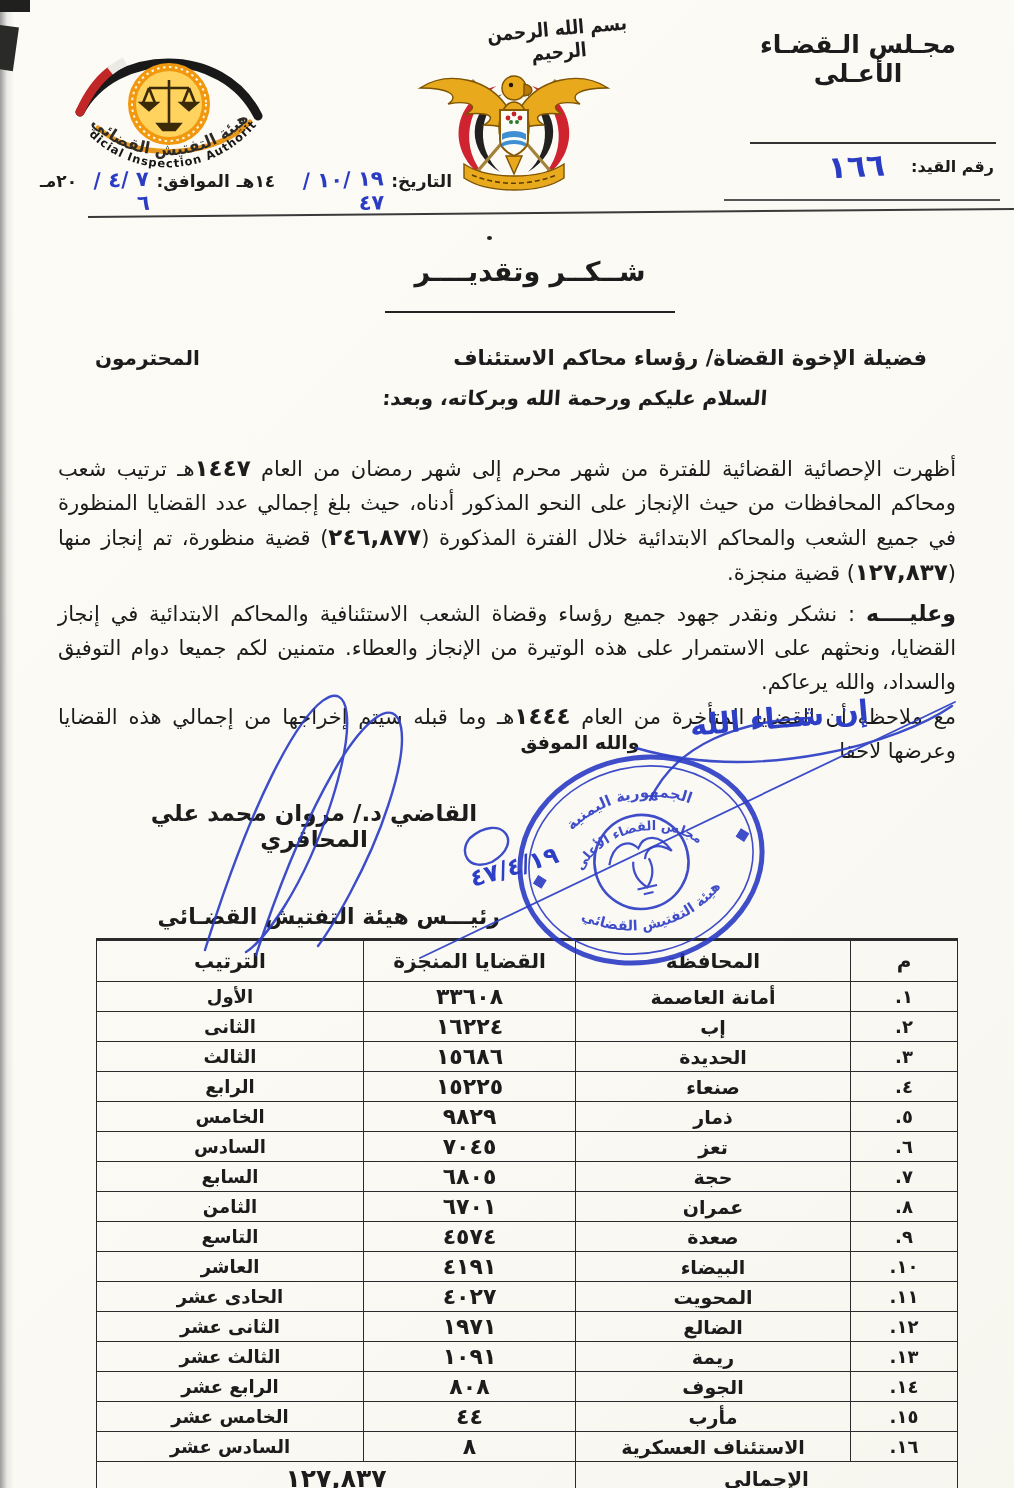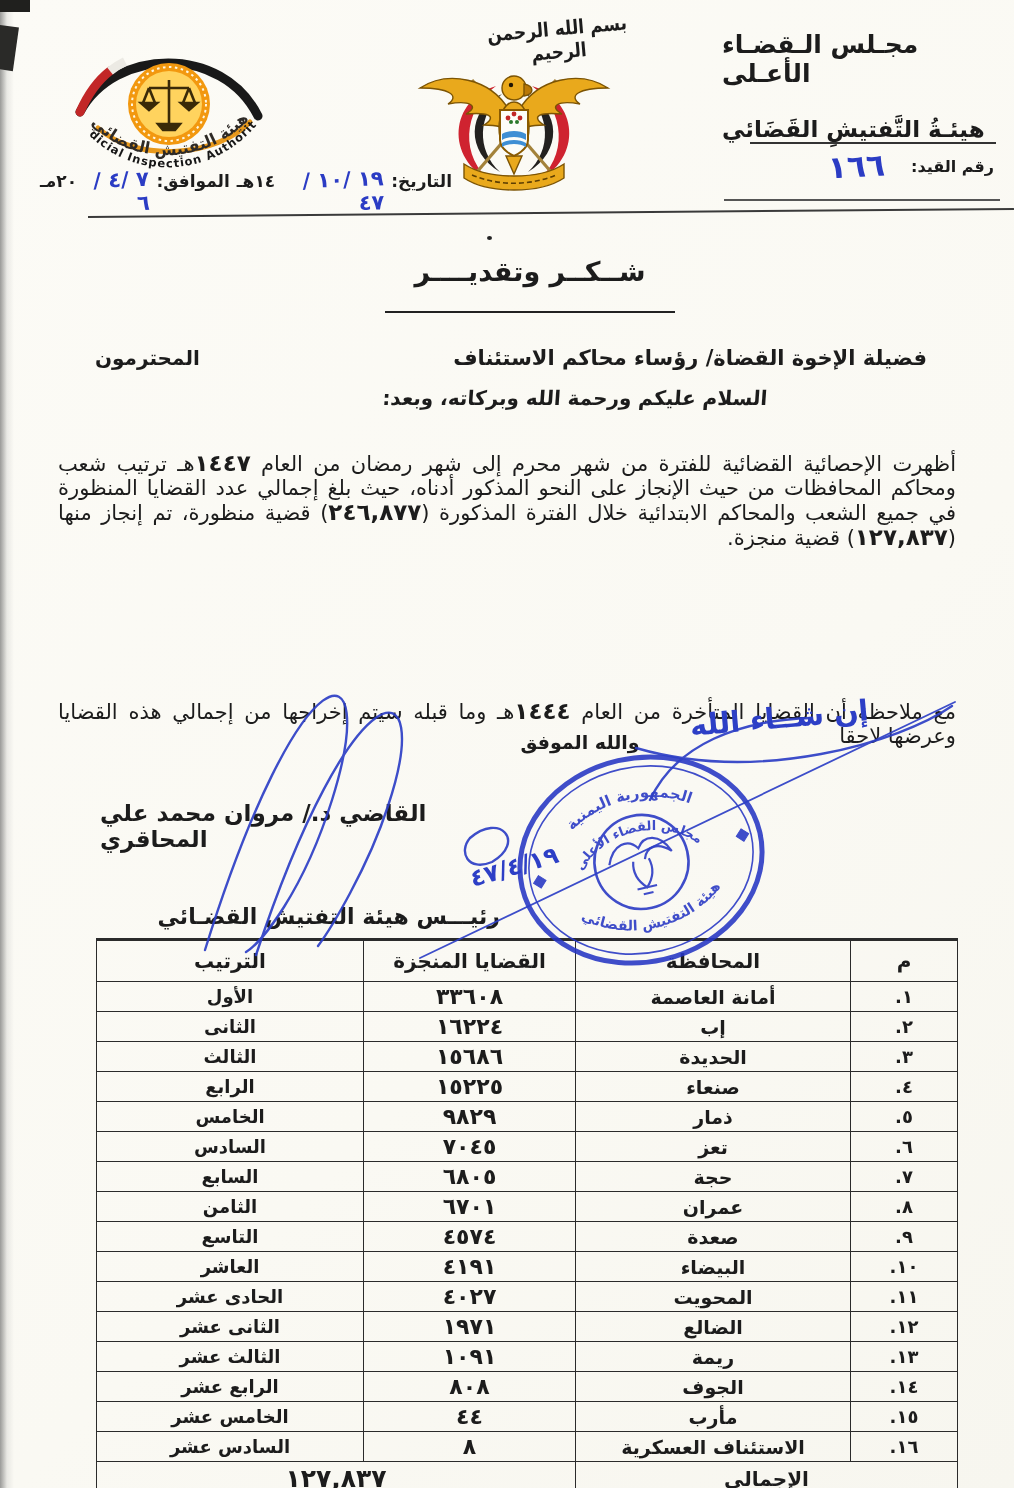--- a/index.html
+++ b/index.html
@@ -8,21 +8,21 @@
     font-family:"DejaVu Sans",sans-serif;color:#1c1c1c;overflow:hidden;}
   .abs{position:absolute;}
   .rtl{direction:rtl;}
   
   .edge-strip{left:0;top:0;width:14px;height:1488px;
     background:linear-gradient(to right,#9a9a98,rgba(200,200,198,.35),transparent);}
   .corner-mark1{left:0;top:0;width:30px;height:12px;background:#20201e;}
   .corner-mark2{left:-4px;top:26px;width:20px;height:44px;background:#2a2a28;transform:rotate(8deg);}
   .ink-dot{left:487px;top:236px;width:5px;height:4px;background:#222;border-radius:50%;}
   
-  .org-block{left:722px;top:30px;width:272px;text-align:left;}
+  .org-block{left:722px;top:30px;width:272px;text-align:center;}
   .org1{font-size:25px;font-weight:700;letter-spacing:.5px;}
   .org2{font-size:23px;font-weight:700;margin-top:28px;}
   .org-underline{left:750px;top:142px;width:246px;height:2px;background:#333;}
   .record-line{left:722px;top:148px;width:272px;display:flex;direction:rtl;align-items:center;gap:26px;}
   .record-label{font-size:16px;font-weight:700;}
   .record-number{font-size:31px;color:#2b3cc4;font-weight:700;letter-spacing:6px;transform:rotate(-3deg);}
   .record-underline{left:724px;top:199px;width:276px;height:1.5px;background:#555;}
   
   .bismillah{left:468px;top:20px;width:180px;text-align:center;font-size:17px;font-weight:700;
     transform:rotate(-5deg) scaleY(1.15);}
@@ -33,28 +33,28 @@
   .hand-blue{color:#2b3cc4;font-weight:700;}
   .date-hand{font-size:21px;letter-spacing:1px;transform:rotate(-2deg);}
   .main-rule{left:88px;top:216px;width:926px;height:2px;background:#3a3a3a;transform:rotate(-.5deg);transform-origin:left center;}
   
   .title{left:385px;top:256px;width:290px;text-align:center;font-size:27px;font-weight:700;
     border-bottom:2.5px solid #222;padding-bottom:24px;letter-spacing:1px;}
   .to-row{left:95px;top:346px;width:832px;display:flex;direction:rtl;justify-content:space-between;align-items:baseline;}
   .to-line{font-size:21px;font-weight:700;}
   .honorific{font-size:20px;font-weight:700;margin-top:0;}
   .salutation{left:380px;top:386px;width:390px;text-align:center;font-size:20px;font-weight:700;direction:rtl;transform:skewX(-4deg);}
-  .para{right:58px;width:898px;text-align:justify;direction:rtl;font-size:21px;line-height:24px;}
+  .para{right:58px;width:898px;text-align:justify;direction:rtl;font-size:21px;line-height:34px;}
   .p1{top:430px;}
   .p2{top:576px;}
   .p3{top:678px;}
   .lead{font-weight:800;font-size:22px;letter-spacing:.5px;}
   .hand-black{font-weight:700;font-size:23px;letter-spacing:1.5px;}
   .closing{left:505px;top:731px;width:150px;text-align:center;font-size:19px;font-weight:700;direction:rtl;}
-  .signer-name{left:100px;top:800px;width:428px;text-align:left;direction:rtl;font-size:23px;font-weight:700;}
+  .signer-name{left:100px;top:800px;width:428px;text-align:center;direction:rtl;font-size:23px;font-weight:700;}
   .signer-role{left:120px;top:904px;width:380px;text-align:right;direction:rtl;font-size:22px;font-weight:700;letter-spacing:.5px;}
   
   .stats-table{position:absolute;left:96px;top:938px;border-collapse:collapse;direction:rtl;table-layout:fixed;width:861px;}
   .stats-table th,.stats-table td{border:1.6px solid #2b2b2b;text-align:center;padding:0;overflow:hidden;white-space:nowrap;}
   .stats-table th{height:40px;font-size:20px;font-weight:700;border-top-width:3px;margin-left:8px;}
   .stats-table td{height:29px;}
   td.c-no{font-size:18px;font-weight:700;}
   td.c-gov{font-size:19px;font-weight:700;}
   td.c-cases{font-size:22px;font-weight:700;letter-spacing:2px;}
   td.c-rank{font-size:18px;font-weight:600;}
@@ -134,21 +134,20 @@
     <g fill="#2c7a2c">
         <circle cx="103" cy="74" r="2"></circle>
         <circle cx="109" cy="74" r="2"></circle>
       </g>
     <path d="M56,116 C80,132 132,132 156,116 L156,130 C132,146 80,146 56,130 Z" fill="#e9a91c" stroke="#7c5404" stroke-width="1.4"></path>
     <path d="M64,127 C90,138 122,138 148,127" fill="none" stroke="#5d3e02" stroke-width="1.6" stroke-dasharray="5,3"></path>
   </svg>
 
   <div class="abs org-block rtl">
     <div class="org1">مجـلس الـقضـاء الأعـلى</div>
-    <div class="org2">هيئـةُ التَّفتيشِ القَضَائي</div>
   </div>
   <div class="abs org-underline"></div>
   <div class="abs record-line">
     <span class="record-label">رقم القيد:</span>
     <span class="record-number">١٦٦</span>
   </div>
   <div class="abs record-underline"></div>
 
   <div class="abs date-line">
     <span>التاريخ:</span>
@@ -163,20 +162,21 @@
   <div class="abs title rtl">شــكــر وتقديــــر</div>
 
   <div class="abs to-row">
     <span class="to-line">فضيلة الإخوة القضاة/ رؤساء محاكم الاستئناف</span>
     <span class="honorific">المحترمون</span>
   </div>
   <div class="abs salutation">السلام عليكم ورحمة الله وبركاته، وبعد:</div>
 
   <p class="abs para p1"><span>أظهرت الإحصائية القضائية للفترة من شهر محرم إلى شهر رمضان من العام </span><span class="hand-black">١٤٤٧</span><span>هـ ترتيب شعب ومحاكم المحافظات من حيث الإنجاز على النحو المذكور أدناه، حيث بلغ إجمالي عدد القضايا المنظورة في جميع الشعب والمحاكم الابتدائية خلال الفترة المذكورة (</span><span class="hand-black">٢٤٦,٨٧٧</span><span>) قضية منظورة، تم إنجاز منها (</span><span class="hand-black">١٢٧,٨٣٧</span><span>) قضية منجزة.</span></p>
 
+  <p class="abs para p2"><span class="lead">وعليــــه</span><span> : نشكر ونقدر جهود جميع رؤساء وقضاة الشعب الاستئنافية والمحاكم الابتدائية في إنجاز القضايا، ونحثهم على الاستمرار على هذه الوتيرة من الإنجاز والعطاء. متمنين لكم جميعا دوام التوفيق والسداد، والله يرعاكم.</span></p>
 
   <p class="abs para p3"><span>مع ملاحظة أن القضايا المتأخرة من العام </span><span class="hand-black">١٤٤٤</span><span>هـ وما قبله سيتم إخراجها من إجمالي هذه القضايا وعرضها لاحقا</span></p>
 
   <div class="abs closing">والله الموفق</div>
   <div class="abs signer-name">القاضي د./ مروان محمد علي المحاقري</div>
   <div class="abs signer-role">رئيـــس هيئة التفتيش القضـائي</div>
 
   <table class="stats-table">
     <colgroup>
         <col style="width:107px">

